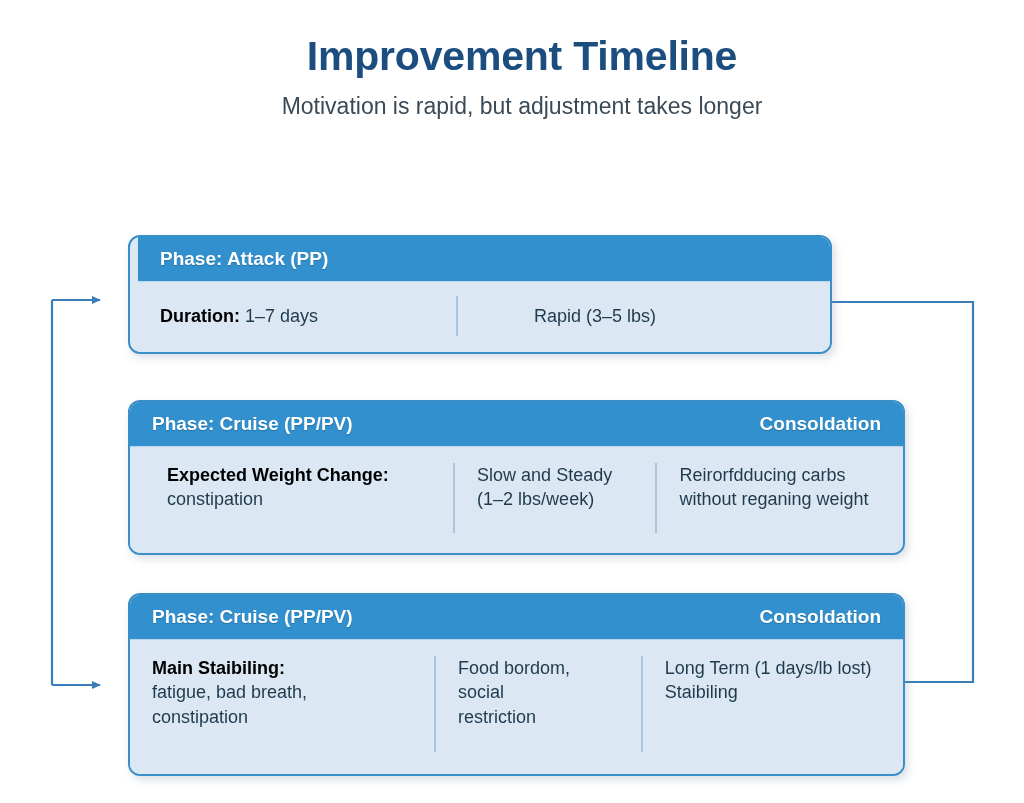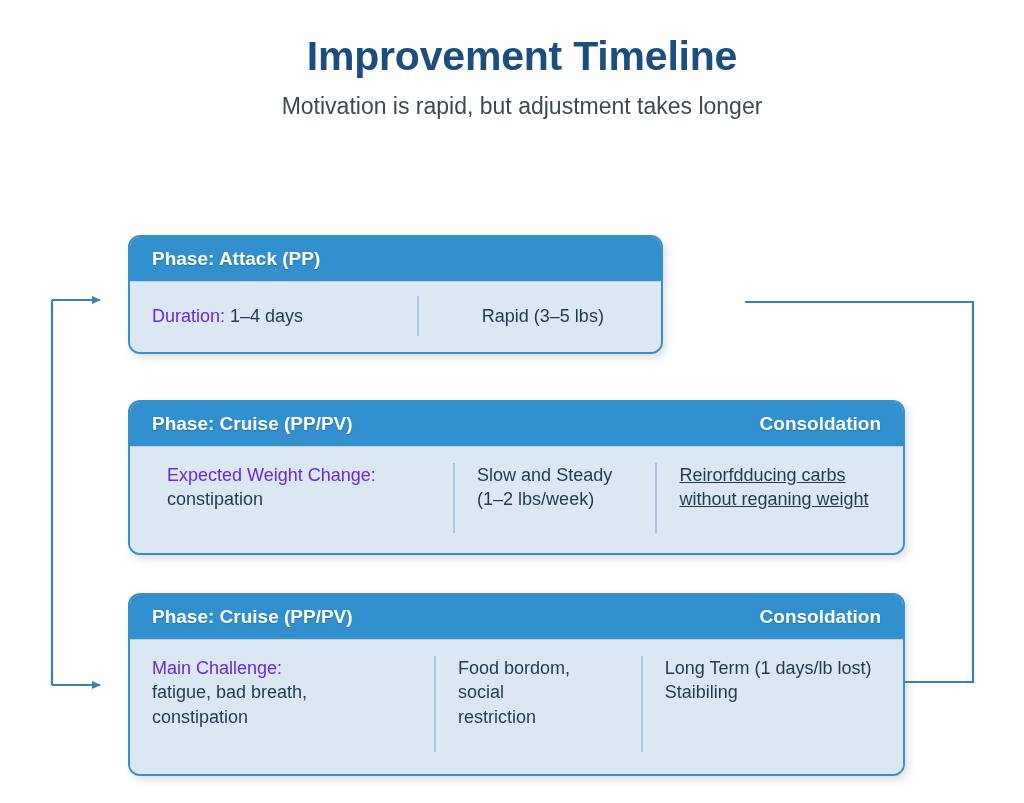--- a/index.html
+++ b/index.html
@@ -96,22 +96,22 @@
     color: #1f3a4d;
     line-height: 1.35;
     padding: 0 16px 0 22px;
     box-sizing: border-box;
     position: relative;
   }
   .cell + .cell {
     border-left: 2px solid #a9c6de;
   }
   .cell .lbl {
-    font-weight: normal;
-    color: #6d28d9;
+    font-weight: bold;
+    color: #000000;
     text-align: center;
   }
 
   
   .c1 .cell.a { width: 318px; padding-top: 8px; padding-bottom: 8px; }
   .c1 .cell.b { width: 270px; padding-top: 8px; padding-bottom: 8px; text-align: center; }
 
   
   .c2 .cell.a { width: 295px; min-height: 70px; margin-left: 15px; }
   .c2 .cell.b { width: 216px; min-height: 70px; margin-left: 33px; }
@@ -139,29 +139,29 @@
       </marker>
     </defs>
 
     <path d="M52,300 L52,685" stroke="#3a7fba" stroke-width="2.2" fill="none"></path>
     <path d="M52,300 L100,300" stroke="#3a7fba" stroke-width="2.2" fill="none" marker-end="url(#arrowhead)"></path>
     <path d="M52,685 L100,685" stroke="#3a7fba" stroke-width="2.2" fill="none" marker-end="url(#arrowhead)"></path>
 
     <path d="M745,302 L973,302 L973,682 L905,682" stroke="#3a7fba" stroke-width="2.2" fill="none"></path>
   </svg>
 
-  <div class="card" style="left:128px; top:235px; width:535px;">
+  <div class="card" style="left:128px; top:235px; width:704px;padding-left:8px;">
     <div class="card-head">
       <span class="card-head-left">Phase: Attack (PP)</span>
       <span class="card-head-right"></span>
     </div>
     <div class="card-body c1">
       <div class="cell a">
         <span class="lbl">Duration: </span>
-        <span>1–4 days</span>
+        <span>1–7 days</span>
       </div>
       <div class="cell b">
         <span>Rapid (3–5 lbs)</span>
       </div>
     </div>
   </div>
 
   <div class="card" style="left:128px; top:400px; width:777px;">
     <div class="card-head">
       <span class="card-head-left">Phase: Cruise (PP/PV)</span>
@@ -170,34 +170,34 @@
     <div class="card-body c2">
       <div class="cell a">
         <span class="lbl">Expected Weight Change:</span><br>
         <span>constipation</span>
       </div>
       <div class="cell b">
         <span class="multiline" style="white-space: pre-line;">Slow and Steady
 (1–2 lbs/week)</span>
       </div>
       <div class="cell c">
-        <span class="multiline" style="white-space: pre-line; text-decoration: underline;">Reirorfdducing carbs
+        <span class="multiline" style="white-space: pre-line;">Reirorfdducing carbs
 without reganing weight</span>
       </div>
     </div>
   </div>
 
   <div class="card" style="left:128px; top:593px; width:777px;">
     <div class="card-head">
       <span class="card-head-left">Phase: Cruise (PP/PV)</span>
       <span class="card-head-right">Consoldation</span>
     </div>
     <div class="card-body c3">
       <div class="cell a">
-        <span class="lbl">Main Challenge:</span><br>
+        <span class="lbl">Main Staibiling:</span><br>
         <span class="multiline" style="white-space: pre-line;">fatigue, bad breath,
 constipation</span>
       </div>
       <div class="cell b">
         <span class="multiline" style="white-space: pre-line;">Food bordom,
 social
 restriction</span>
       </div>
       <div class="cell c">
         <span class="multiline" style="white-space: pre-line;">Long Term (1 days/lb lost)

